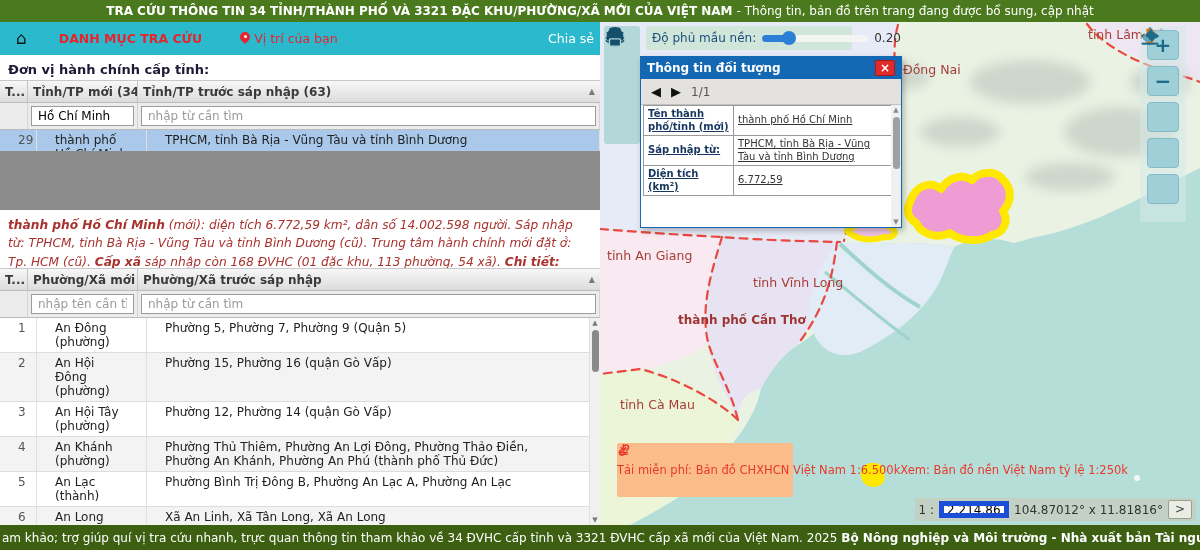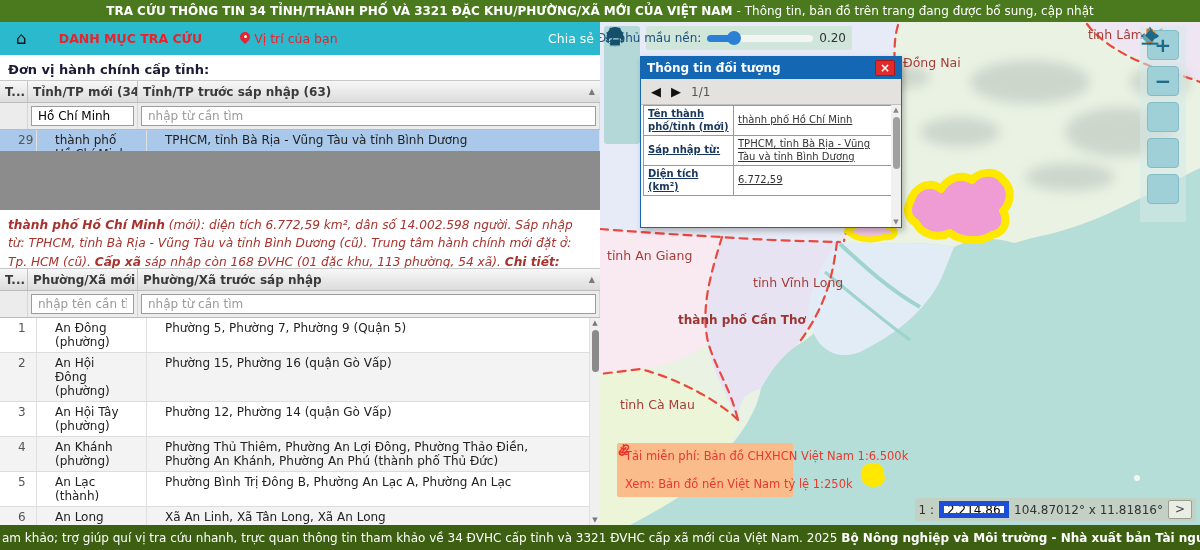--- a/index.html
+++ b/index.html
@@ -58,21 +58,21 @@
 
   
   .map { position:absolute; left:600px; top:22px; width:600px; height:503px; background:#b6ded9; overflow:hidden; cursor:grab; }
   .map svg { position:absolute; left:0; top:0; }
   .maplabel { position:absolute; color:#a63d38; font-size:12.5px; white-space:nowrap; pointer-events:none; }
   .maplabel.bold { font-weight:bold; color:#9c3531; }
 
   .map-left-tools { position:absolute; left:4px; top:4px; width:36px; height:118px; background:rgba(176,214,212,.92); border-radius:3px; display:flex; flex-direction:column; align-items:center; justify-content:space-around; padding:6px 0; }
   .tool-ic { width:22px; height:22px; cursor:pointer; }
 
-  .opacity-panel { position:absolute; left:46px; top:4px; width:206px; height:24px; background:rgba(205,230,215,.9); border-radius:2px; display:flex; align-items:center; padding:0 6px; gap:6px;justify-content:flex-end; }
+  .opacity-panel { position:absolute; left:46px; top:4px; width:206px; height:24px; background:rgba(205,230,215,.9); border-radius:2px; display:flex; align-items:center; padding:0 6px; gap:6px; }
   .op-label { color:#1c4e78; font-size:12px; white-space:nowrap; }
   .op-track { position:relative; width:106px; height:7px; background:#f2f5f2; border-radius:4px; flex:none; cursor:pointer; }
   .op-fill { position:absolute; left:0; top:0; height:7px; width:26px; background:#2b7fd4; border-radius:4px; }
   .op-handle { position:absolute; left:20px; top:-4px; width:14px; height:14px; background:#2b7fd4; border-radius:50%; }
   .op-value { color:#333; font-size:12px; }
 
   .popup { position:absolute; left:40px; top:34px; width:262px; height:172px; background:#fff; border:1px solid #1467b3; box-shadow:2px 3px 6px rgba(0,0,0,.25); }
   .popup-header { height:22px; background:#1467b3; color:#fff; font-weight:bold; font-size:12px; display:flex; align-items:center; padding:0 6px; }
   .popup-close { margin-left:auto; width:20px; height:16px; background:#e02b2b; border:1px solid #b01515; border-radius:2px; color:#fff; font-weight:bold; font-size:12px; line-height:14px; text-align:center; cursor:pointer; }
   .popup-toolbar { height:26px; background:#e4e2de; border-bottom:1px solid #c0c0c0; display:flex; align-items:center; gap:10px; padding:0 10px; }
@@ -80,21 +80,21 @@
   .pg-count { color:#555; }
   .popup-body { position:relative; height:122px; overflow:hidden; }
   .popup-table { width:250px; border-collapse:collapse; margin-left:2px; }
   .popup-table td { border:1px solid #999; font-size:10px; padding:2px 4px; vertical-align:middle; line-height:1.25;text-decoration:underline; }
   .popup-table td.lbl { width:90px; font-weight:bold; color:#17365d; }
   .popup-table td.val { color:#333; }
 
   .map-right-tools { position:absolute; right:14px; top:4px; width:46px; height:196px; background:rgba(214,233,231,.55); display:flex; flex-direction:column; align-items:center; gap:6px; padding-top:4px; }
   .map-btn { width:32px; height:30px; background:#9fd0d8; border:1px solid #83bcc8; border-radius:4px; display:flex; align-items:center; justify-content:center; color:#1b6a8a; font-size:20px; font-weight:bold; cursor:pointer; line-height:1; }
 
-  .dl-box { position:absolute; left:17px; bottom:28px; width:176px; height:54px; background:#fbbc8c; border-radius:2px; padding:6px 8px; display:flex; flex-direction:column; justify-content:space-between;text-align:center; }
+  .dl-box { position:absolute; left:17px; bottom:28px; width:176px; height:54px; background:#fbbc8c; border-radius:2px; padding:6px 0; display:flex; flex-direction:row; justify-content:space-between;text-align:center; }
   .dl-row { color:#e8392b; font-size:11.5px; display:flex; align-items:center; gap:5px; white-space:nowrap; cursor:pointer; }
 
   .scalebar { position:absolute; right:4px; bottom:4px; height:23px; background:rgba(198,206,192,.85); border-radius:2px; display:flex; align-items:center; padding:0 4px; gap:5px; }
   .scalebar .pre { color:#333; }
   .scalebar input { width:70px; height:17px; border:5px solid #1d4ed8; font-size:12px; padding:0 3px; font-family:inherit; }
   .scalebar .coords { color:#333; font-size:12px; }
   .scalebar .nextbtn { width:24px; height:19px; background:#e9ede4; border:1px solid #9aa090; border-radius:2px; text-align:center; line-height:17px; color:#444; cursor:pointer; }
 
   
   .footer { position:absolute; left:0; top:525px; width:1200px; height:25px; background:#3c5f12; color:#fff; display:flex; align-items:center; white-space:nowrap; overflow:hidden; font-size:12px; padding-left:2px; }
@@ -278,21 +278,21 @@
 
       <g>
         <path fill="#ef9bd4" stroke="#ffe800" stroke-width="8" stroke-linejoin="round" d="M310,180 C315,164 330,158 341,167 C348,156 362,151 372,158 C380,149 396,148 403,158 C413,167 411,181 403,189 C409,199 404,211 392,213 C380,221 360,219 350,211 C338,217 322,213 316,201 C308,196 306,188 310,180 Z"></path>
         <path fill="#efc2e0" stroke="#ffe800" stroke-width="6" stroke-linejoin="round" d="M247,209 C257,200 276,198 290,205 C299,210 294,216 284,215 C270,220 255,217 247,209 Z"></path>
         <path fill="#ffe800" d="M265,443 C275,438 285,442 284,452 C288,460 278,468 268,464 C260,460 258,449 265,443 Z"></path>
       </g>
       <circle cx="537" cy="456" r="3" fill="#f2f7f4"></circle>
     </svg>
 
     <div class="maplabel" style="left:488px; top:5px;">tỉnh Lâm Đồng</div>
-    <div class="maplabel" style="left:303px; top:33px;">Đồng Nai</div>
+    <div class="maplabel" style="left:303px; top:40px;">Đồng Nai</div>
     <div class="maplabel" style="left:7px;   top:226px;">tỉnh An Giang</div>
     <div class="maplabel" style="left:153px; top:253px;">tỉnh Vĩnh Long</div>
     <div class="maplabel bold" style="left:78px; top:291px; font-size:12px;">thành phố Cần Thơ</div>
     <div class="maplabel" style="left:20px;  top:375px;">tỉnh Cà Mau</div>
 
     <div class="map-left-tools">
       <svg class="tool-ic" viewBox="0 0 24 24">
           <g fill="#14506b">
             <path d="M12 2 L22 7.5 12 13 2 7.5Z"></path>
             <path d="M2 12 L12 17.5 22 12 22 14 12 19.5 2 14Z"></path>

